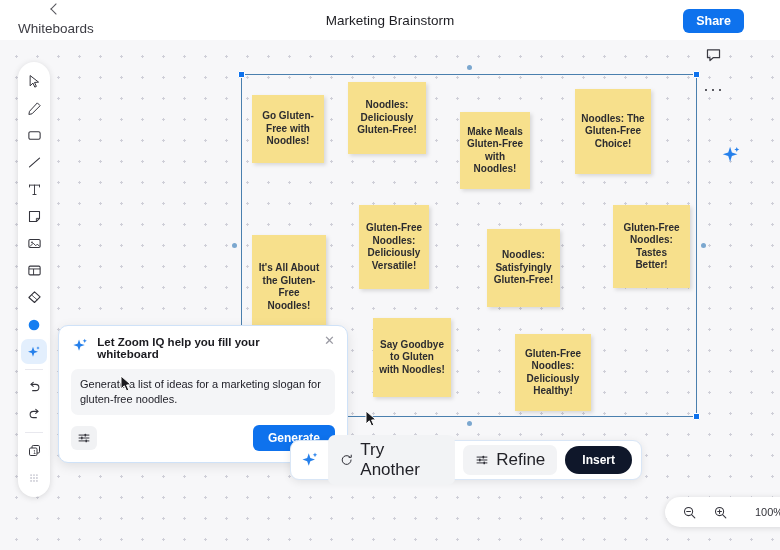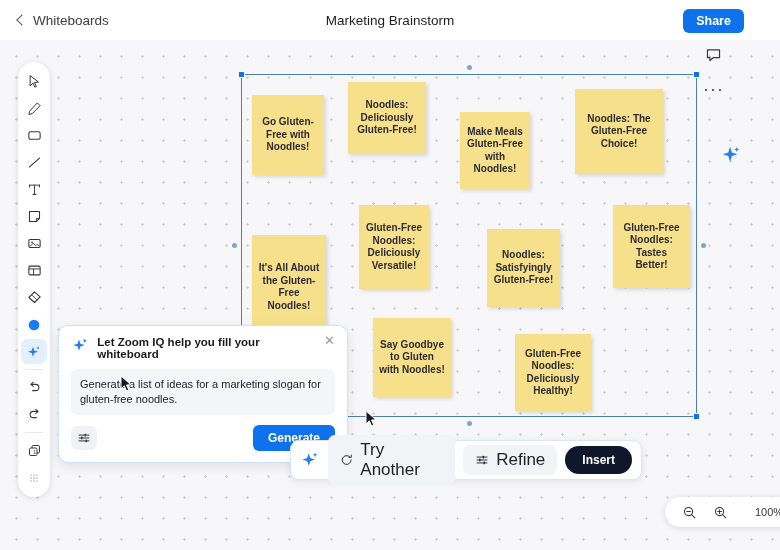--- a/index.html
+++ b/index.html
@@ -14,20 +14,21 @@
   
   .header {
     position: absolute; left: 0; top: 0; width: 780px; height: 40px;
     background: #ffffff; display: flex; align-items: center;
     z-index: 40;
   }
   .back-link {
     display: flex; align-items: center; gap: 7px;
     margin-left: 18px; color: #3c3c43; font-size: 13.5px;
     cursor: pointer;
+    flex-direction: column;
   }
   .chev-left { width: 8px; height: 8px; border-left: 1.6px solid #55555c; border-bottom: 1.6px solid #55555c;
     transform: rotate(45deg); display: inline-block; margin-bottom: 1px; }
   .doc-title {
     position: absolute; left: 0; right: 0; text-align: center;
     font-size: 13.5px; color: #1d1d22; pointer-events: none;
   }
   .header-right {
     margin-left: auto; display: flex; align-items: center; gap: 10px;
     margin-right: 15px;
@@ -172,30 +173,30 @@
   
   .mouse-cursor { position: absolute; z-index: 60; pointer-events: none; }
 </style>
 </head>
 <body>
 
 <div id="app">
 
   <div class="canvas">
     <div id="sticky-layer">
-        <div class="sticky" style="left: 252px; top: 55px; width: 72px; height: 80px;">
+        <div class="sticky" style="left: 252px; top: 55px; width: 72px; height: 68px;">
           <span>Go Gluten-Free with Noodles!</span>
         </div>
         <div class="sticky" style="left: 348px; top: 42px; width: 78px; height: 72px;">
           <span>Noodles: Deliciously Gluten-Free!</span>
         </div>
         <div class="sticky" style="left: 460px; top: 72px; width: 70px; height: 77px;">
           <span>Make Meals Gluten-Free with Noodles!</span>
         </div>
-        <div class="sticky" style="left: 575px; top: 49px; width: 88px; height: 85px;">
+        <div class="sticky" style="left: 575px; top: 49px; width: 76px; height: 85px;">
           <span>Noodles: The Gluten-Free Choice!</span>
         </div>
         <div class="sticky" style="left: 252px; top: 195px; width: 74px; height: 104px;">
           <span>It's All About the Gluten-Free Noodles!</span>
         </div>
         <div class="sticky" style="left: 359px; top: 165px; width: 70px; height: 84px;">
           <span>Gluten-Free Noodles: Deliciously Versatile!</span>
         </div>
         <div class="sticky" style="left: 487px; top: 189px; width: 73px; height: 78px;">
           <span>Noodles: Satisfyingly Gluten-Free!</span>

